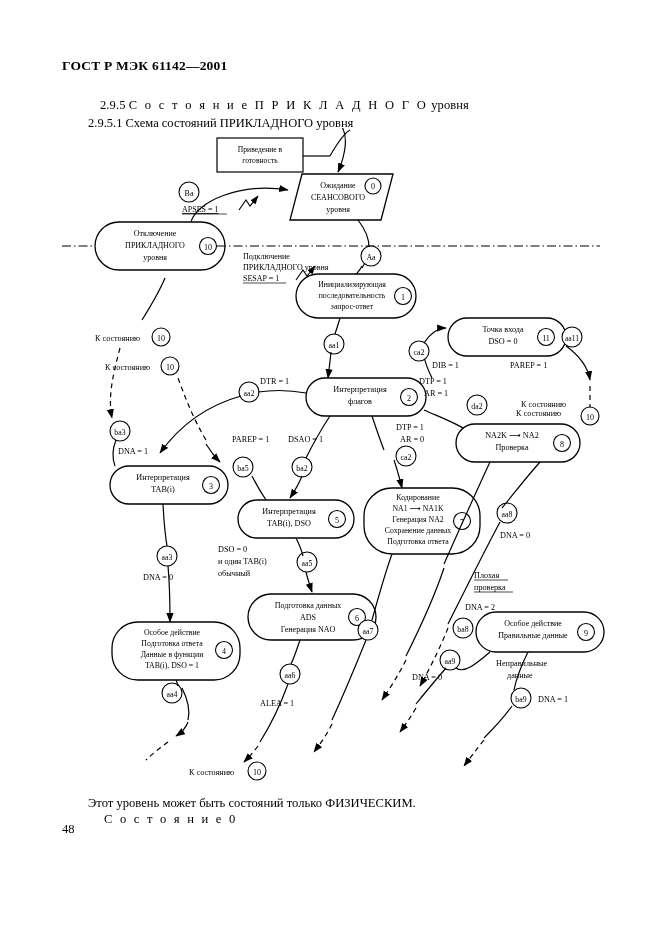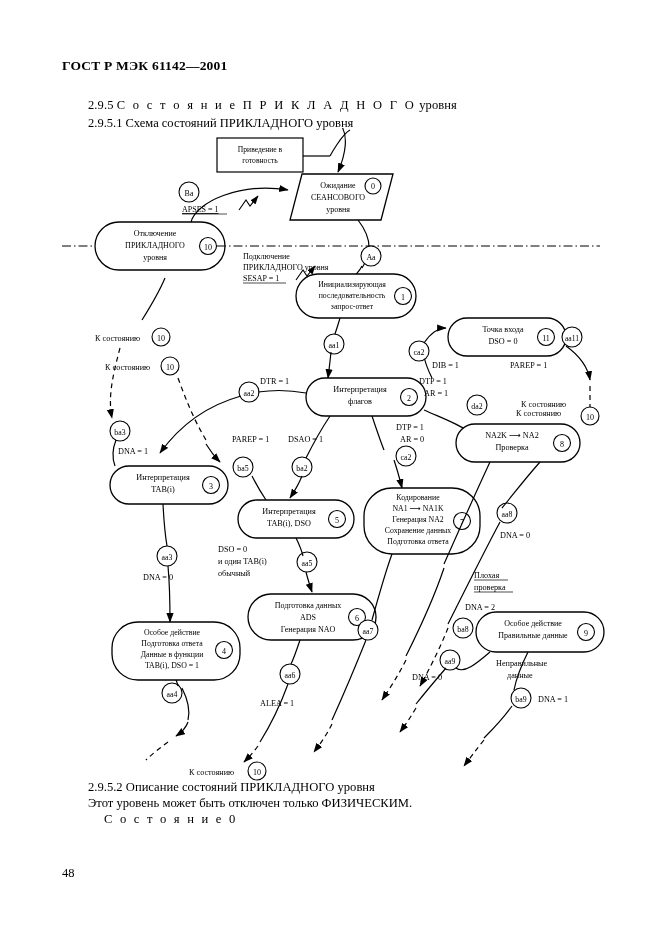--- a/index.html
+++ b/index.html
@@ -2,35 +2,35 @@
 <html><head>
 <meta charset="utf-8">
 <style>
   html,body{margin:0;padding:0;background:#ffffff;}
   body{width:661px;height:936px;position:relative;font-family:"Liberation Serif",serif;color:#000;}
   .page{position:absolute;left:0;top:0;width:661px;height:936px;overflow:hidden;background:#fff;border-radius:17px;}
 
   .hdr{position:absolute;left:62px;top:58px;font-family:"Liberation Serif",serif;
        font-weight:bold;font-size:13.5px;letter-spacing:.2px;}
 
-  .sec-a{position:absolute;left:88px;top:98px;font-size:12.5px;letter-spacing:.1px;white-space:nowrap;text-align:center;}
+  .sec-a{position:absolute;left:100px;top:98px;font-size:12.5px;letter-spacing:.1px;white-space:nowrap;text-align:center;}
   .sec-a .spaced{letter-spacing:2.3px;}
   .sec-b{position:absolute;left:88px;top:116px;font-size:12.5px;white-space:nowrap;}
   .ital{}
 
   .figwrap{position:absolute;left:0;top:128px;width:585px;height:650px;}
   svg.fig{position:absolute;left:0;top:0;}
 
   .btm{position:absolute;left:88px;font-size:12.6px;white-space:nowrap;}
   .btm0{top:780px;}
   .btm1{top:796px;}
   .btm2{top:812px;letter-spacing:2.2px;margin-left:16px;}
   .btm3{top:828px;}
   .btm4{top:844px;left:62px;}
-  .pgnum{position:absolute;left:62px;top:866px;font-size:12.5px;}
+  .pgnum{position:absolute;left:62px;top:822px;font-size:12.5px;}
 </style>
 </head>
 <body>
 
 <div class="page">
 
   <div class="hdr">ГОСТ Р МЭК 61142—2001</div>
 
   <div class="sec-a">
     <span>2.9.5</span>
@@ -304,21 +304,17 @@
         <path d="M288,556 C280,578 270,598 260,614" stroke-width="1.2"></path>
         <path d="M258,618 C252,626 248,630 244,634" stroke-width="1.2" stroke-dasharray="5,4" marker-end="url(#ah)"></path>
 
         <text x="189" y="647" font-size="8.2" fill="#000" stroke="none">К состоянию</text>
         <circle cx="257" cy="643" r="9" fill="#fff" stroke="#000" stroke-width="1.1"></circle>
         <text x="257" y="646.5" font-size="8" text-anchor="middle" fill="#000" stroke="none">10</text>
       </g>
     </svg>
   </div>
 
-  <div class="btm btm0">
-    <span>2.9.5.2</span>
-    <span class="ital">Описание состояний ПРИКЛАДНОГО уровня</span>
-  </div>
-  <div class="btm btm1">Этот уровень может быть отключен только ФИЗИЧЕСКИМ.</div>
+  <div class="btm btm1">Этот уровень может быть состояний только ФИЗИЧЕСКИМ.</div>
   <div class="btm btm2">С о с т о я н и е  0</div>
 
   <div class="pgnum">48</div>
 </div>
 
 </body></html>

